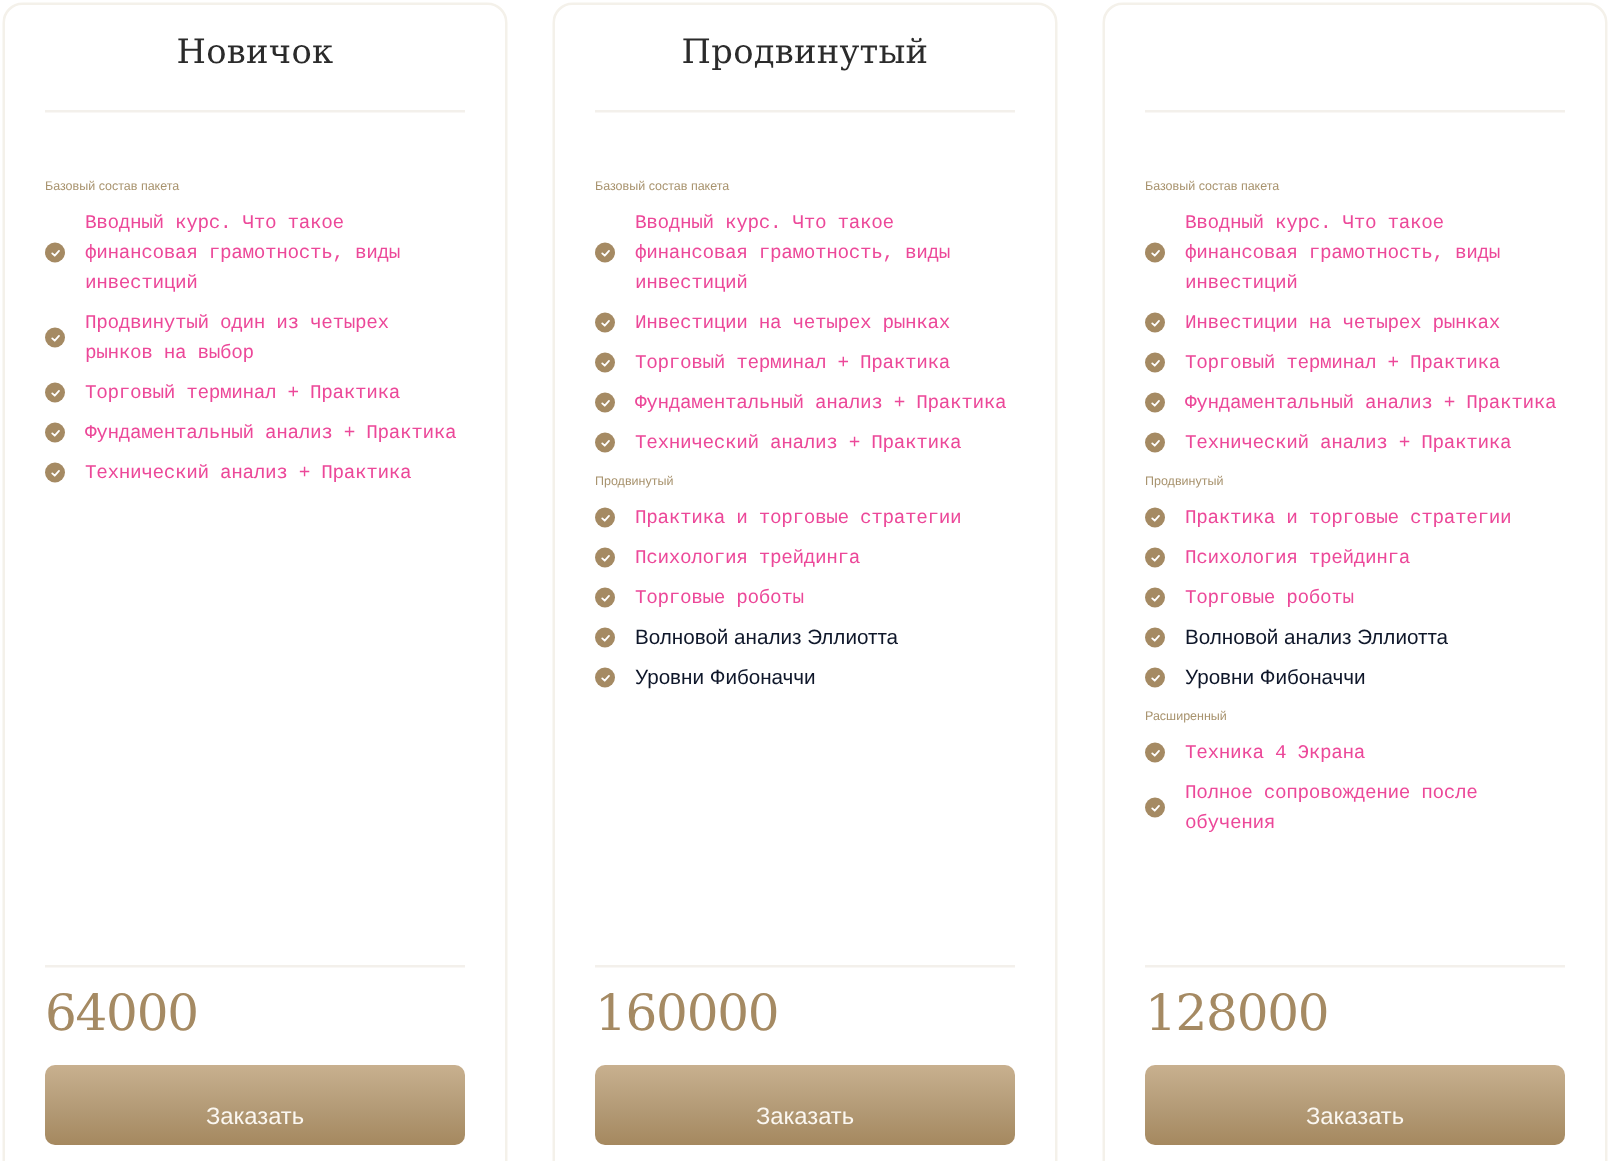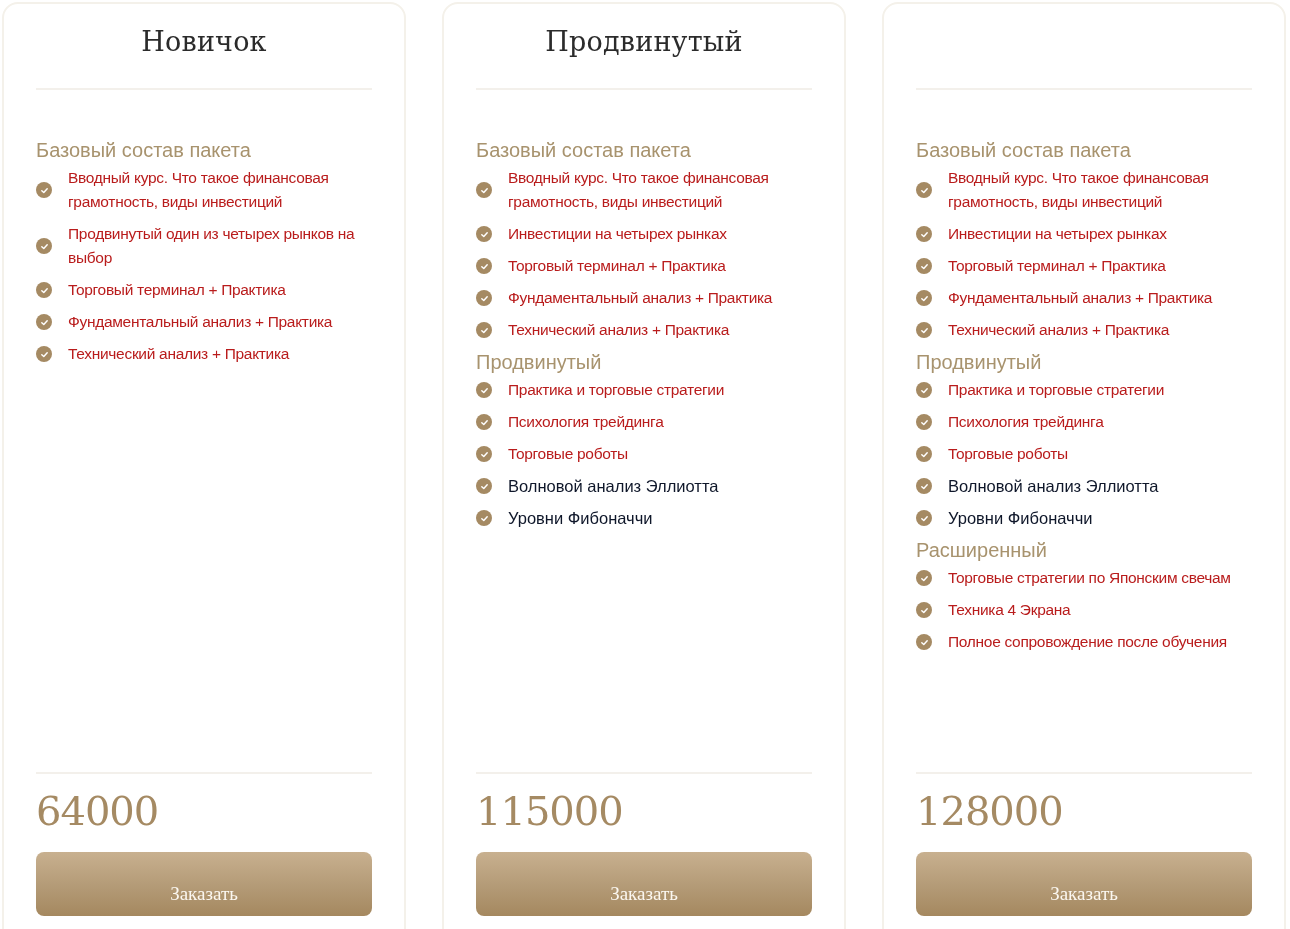--- a/index.html
+++ b/index.html
@@ -9,44 +9,44 @@
     border: 2px solid #f4f1ea; border-radius: 16px; background: #fff; box-sizing: border-box;
   }
   .card-inner { position: absolute; left: 32px; right: 32px; top: 0; bottom: 0; }
   .title {
     position: absolute; top: 22px; left: 0; right: 0; text-align: center;
     font-family: "DejaVu Serif", serif; font-size: 27px; color: #2b2b2b; letter-spacing: 0.2px;
   }
   .divider-top { position: absolute; top: 84px; left: 0; right: 0; height: 2px; background: #f3f0eb; }
   .features { position: absolute; top: 136px; left: 0; right: 0; }
   .section-label {
-    font-family: "Liberation Sans", sans-serif; font-size: 20px; color: #a8936e; margin: 0 0 6px 0; line-height: 20px;
+    font-family: "Liberation Sans", sans-serif; font-size: 10px; color: #a8936e; margin: 0 0 6px 0; line-height: 20px;
   }
   .section-label.next { margin-top: 10px; }
   .item { display: flex; align-items: center; margin-bottom: 8px; }
   .item .check {
     flex: 0 0 16px; width: 16px; height: 16px; border-radius: 50%; background: #a58a63;
     display: flex; align-items: center; justify-content: center; margin-right: 16px;
   }
   .item .text {
-    font-family: Liberation Sans, sans-serif; font-size: 15.5px; color: #b91c1c; line-height: 24px;
+    font-family: Liberation Mono, monospace; font-size: 15.5px; color: #ec4899; line-height: 24px;
     letter-spacing: -0.3px;
   }
   .item .text.light { font-family: "Liberation Sans", sans-serif; color: #0f172a; font-size: 16.5px; letter-spacing: 0; }
   .divider-bottom { position: absolute; top: 768px; left: 0; right: 0; height: 2px; background: #f3f0eb; }
   .price {
     position: absolute; top: 784px; left: 0; right: 0; text-align: left;
     font-family: "DejaVu Serif", serif; font-size: 40px; color: #a58a63; letter-spacing: -1px;
   }
   .order-btn {
     position: absolute; top: 848px; left: 0; right: 0; height: 64px; border-radius: 8px;
     background: linear-gradient(180deg, #c8b08f 0%, #b39a76 55%, #a5885f 100%);
     display: flex; align-items: center; justify-content: center; cursor: pointer;
   }
-  .order-btn span { font-family: Liberation Serif, serif; font-size: 19px; color: #fbf7f0; margin-top: 20px; }
+  .order-btn span { font-family: Liberation Sans, sans-serif; font-size: 19px; color: #fbf7f0; margin-top: 20px; }
 </style>
 </head>
 <body>
 
 <div class="card" style="left:2px;">
   <div class="card-inner">
     <div class="title">Новичок</div>
     <div class="divider-top"></div>
     <div class="features">
         <div class="section-label">Базовый состав пакета</div>
@@ -181,21 +181,21 @@
         <div class="item">
           <span class="check">
             <svg width="9" height="9" viewBox="0 0 10 10">
               <path d="M2 5.2 L4.2 7.3 L8 3" fill="none" stroke="#fff" stroke-width="1.6" stroke-linecap="round" stroke-linejoin="round"></path>
             </svg>
           </span>
           <span class="text light">Уровни Фибоначчи</span>
         </div>
       </div>
     <div class="divider-bottom"></div>
-    <div class="price">115000</div>
+    <div class="price">160000</div>
     <div class="order-btn">
       <span>Заказать</span>
     </div>
   </div>
 </div>
 
 <div class="card" style="left:882px;">
   <div class="card-inner">
     <div class="divider-top"></div>
     <div class="features">
@@ -281,28 +281,20 @@
           </span>
           <span class="text light">Уровни Фибоначчи</span>
         </div>
         <div class="section-label next">Расширенный</div>
         <div class="item">
           <span class="check">
             <svg width="9" height="9" viewBox="0 0 10 10">
               <path d="M2 5.2 L4.2 7.3 L8 3" fill="none" stroke="#fff" stroke-width="1.6" stroke-linecap="round" stroke-linejoin="round"></path>
             </svg>
           </span>
-          <span class="text">Торговые стратегии по Японским свечам</span>
-        </div>
-        <div class="item">
-          <span class="check">
-            <svg width="9" height="9" viewBox="0 0 10 10">
-              <path d="M2 5.2 L4.2 7.3 L8 3" fill="none" stroke="#fff" stroke-width="1.6" stroke-linecap="round" stroke-linejoin="round"></path>
-            </svg>
-          </span>
           <span class="text">Техника 4 Экрана</span>
         </div>
         <div class="item">
           <span class="check">
             <svg width="9" height="9" viewBox="0 0 10 10">
               <path d="M2 5.2 L4.2 7.3 L8 3" fill="none" stroke="#fff" stroke-width="1.6" stroke-linecap="round" stroke-linejoin="round"></path>
             </svg>
           </span>
           <span class="text">Полное сопровождение после обучения</span>
         </div>

